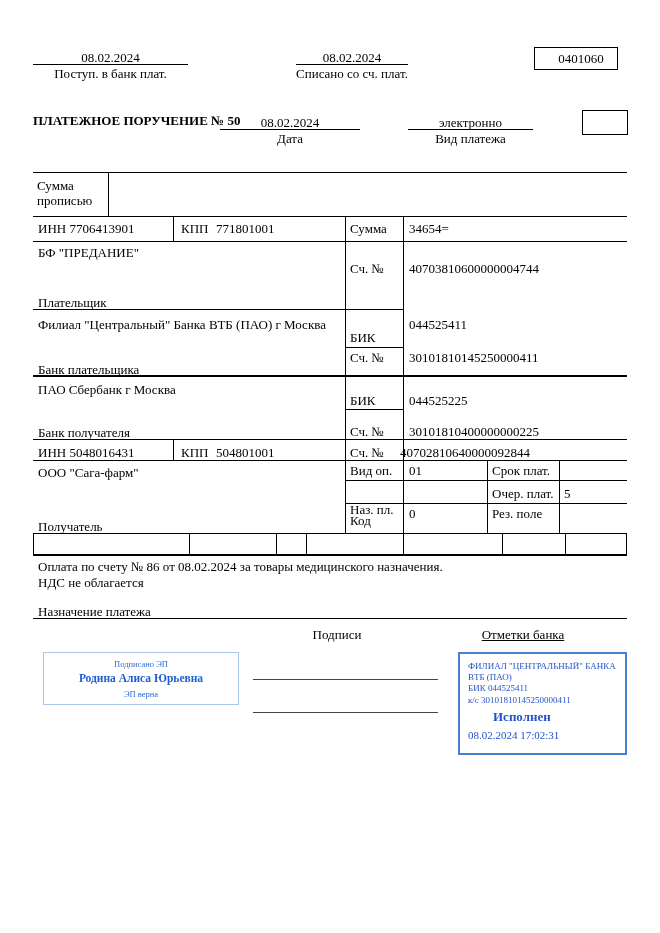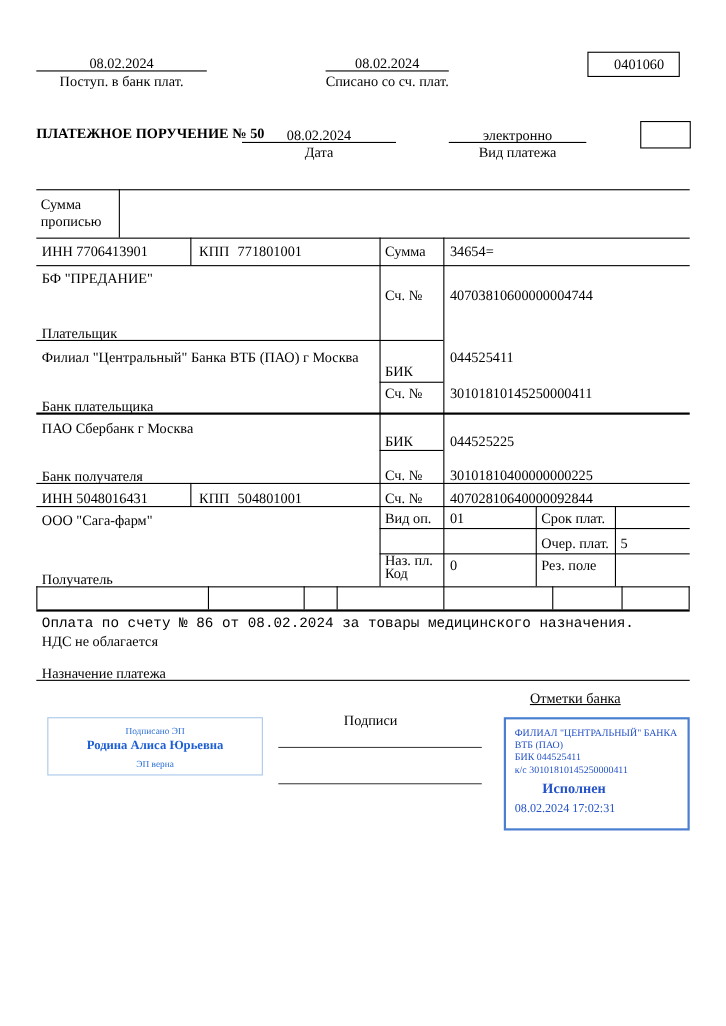--- a/index.html
+++ b/index.html
@@ -88,21 +88,21 @@
   <div class="t" style="left:350px;top:425px;">Сч. №</div>
   <div class="t" style="left:409px;top:425px;">30101810400000000225</div>
   <div class="t" style="left:38px;top:426px;">Банк получателя</div>
   <div class="hl" style="left:33px;top:439px;width:594px;"></div>
 
   <div class="vl" style="left:173px;top:439px;height:21px;"></div>
   <div class="t" style="left:38px;top:446px;">ИНН 5048016431</div>
   <div class="t" style="left:181px;top:446px;">КПП</div>
   <div class="t" style="left:216px;top:446px;">504801001</div>
   <div class="t" style="left:350px;top:446px;">Сч. №</div>
-  <div class="t" style="left:409px;top:446px;">40702810640000092844</div>
+  <div class="t" style="left:400px;top:446px;">40702810640000092844</div>
   <div class="hl" style="left:33px;top:460px;width:594px;"></div>
   <div class="vl" style="left:487px;top:460px;height:73px;"></div>
   <div class="vl" style="left:559px;top:460px;height:73px;"></div>
   <div class="t" style="left:38px;top:466px;">ООО "Сага-фарм"</div>
   <div class="t" style="left:350px;top:464px;">Вид оп.</div>
   <div class="t" style="left:409px;top:464px;">01</div>
   <div class="t" style="left:492px;top:464px;">Срок плат.</div>
   <div class="hl" style="left:345px;top:480px;width:282px;"></div>
   <div class="t" style="left:350px;top:503px;">Наз. пл.</div>
   <div class="t" style="left:492px;top:487px;">Очер. плат.</div>
@@ -117,26 +117,26 @@
   <div class="vl" style="left:33px;top:533px;height:21px;"></div>
   <div class="vl" style="left:189px;top:533px;height:21px;"></div>
   <div class="vl" style="left:276px;top:533px;height:21px;"></div>
   <div class="vl" style="left:306px;top:533px;height:21px;"></div>
   <div class="vl" style="left:403px;top:533px;height:21px;"></div>
   <div class="vl" style="left:502px;top:533px;height:21px;"></div>
   <div class="vl" style="left:565px;top:533px;height:21px;"></div>
   <div class="vl" style="left:626px;top:533px;height:21px;"></div>
   <div class="hl" style="left:33px;top:554px;width:594px;height:2px;"></div>
 
-  <div class="t" style="left:38px;top:560px;font-family:Liberation Mono, monospace;">Оплата по счету № 86 от 08.02.2024 за товары медицинского назначения.</div>
+  <div class="t" style="left:38px;top:560px;">Оплата по счету № 86 от 08.02.2024 за товары медицинского назначения.</div>
   <div class="t" style="left:38px;top:576px;">НДС не облагается</div>
   <div class="t" style="left:38px;top:605px;">Назначение платежа</div>
   <div class="hl" style="left:33px;top:618px;width:594px;"></div>
 
-  <div class="t c" style="left:267px;top:628px;width:140px;margin-top:20px;">Подписи</div>
+  <div class="t c" style="left:267px;top:628px;width:140px;">Подписи</div>
   <div class="t c" style="left:453px;top:628px;width:140px;text-decoration:underline;">Отметки банка</div>
 
   <div id="esign" style="border-color: rgb(169, 199, 234);">
     <div class="s" style="top: 6px; color: rgb(42, 111, 214);">Подписано ЭП</div>
     <div class="n" style="top: 19px; color: rgb(29, 95, 211);">Родина Алиса Юрьевна</div>
     <div class="s" style="top: 36px; color: rgb(42, 111, 214);">ЭП верна</div>
   </div>
 
   <div class="sig" style="left:253px;top:679px;width:185px;"></div>
   <div class="sig" style="left:253px;top:712px;width:185px;"></div>

